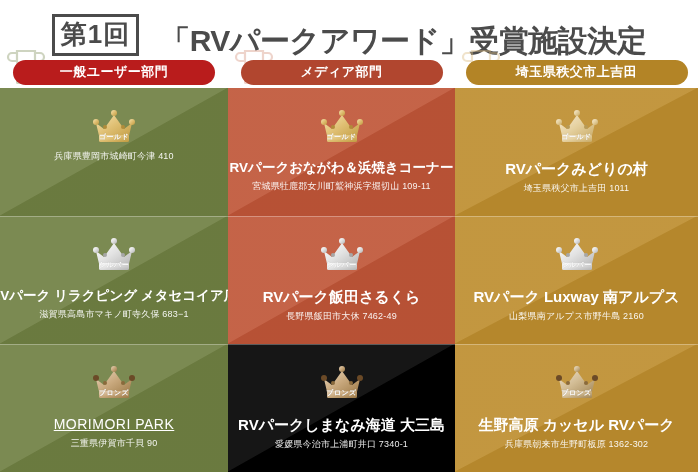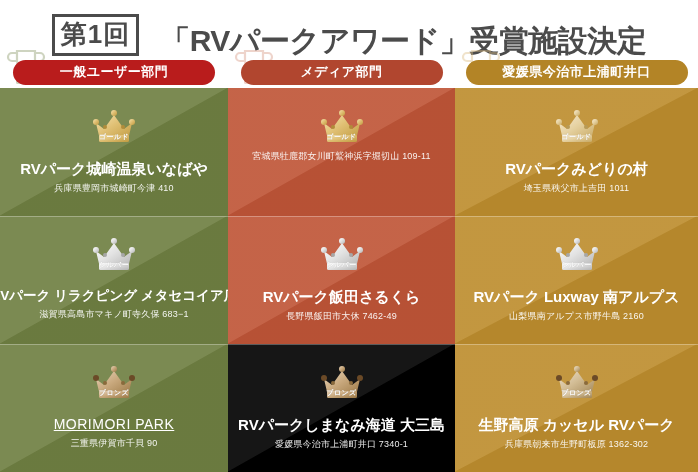--- a/index.html
+++ b/index.html
@@ -205,21 +205,21 @@
   </div>
 
   <div class="banner-cell c2">
     <svg class="trophy" viewBox="0 0 40 42">
       <path d="M11 3 h18 v10 a9 9 0 0 1 -18 0 z" fill="none" stroke="#dcbd84" stroke-width="2.2"></path>
       <path d="M11 5 h-5 a4 4 0 0 0 0 8 h5" fill="none" stroke="#dcbd84" stroke-width="2.2"></path>
       <path d="M29 5 h5 a4 4 0 0 1 0 8 h-5" fill="none" stroke="#dcbd84" stroke-width="2.2"></path>
       <rect x="17" y="22" width="6" height="8" fill="#dcbd84"></rect>
       <rect x="10" y="30" width="20" height="6" rx="1.5" fill="#dcbd84"></rect>
     </svg>
-    <div class="pill p2">愛媛県今治市上浦町井口</div>
+    <div class="pill p2">埼玉県秩父市上吉田</div>
   </div>
 </div>
 
 <div class="grid">
 
   <div class="column col0">
 
     <div class="cell" style="background:#6f7f42;">
       <div class="inner">
         <div class="crown-wrap">
@@ -234,21 +234,20 @@
             <path d="M7 17 L11 34 H39 L43 17 L35 23 L25 9 L15 23 Z" fill="url(#gG0)"></path>
             <rect x="10" y="29" width="30" height="7" rx="1.5" fill="url(#gG0)"></rect>
             <circle cx="25" cy="7" r="3" fill="url(#gG0)"></circle>
             <circle cx="7" cy="16" r="3" fill="url(#gG0)"></circle>
             <circle cx="43" cy="16" r="3" fill="url(#gG0)"></circle>
             <circle cx="16" cy="21" r="2" fill="#b08c3a"></circle>
             <circle cx="34" cy="21" r="2" fill="#b08c3a"></circle>
           </svg>
           <div class="crown-label">ゴールド</div>
         </div>
-        <div class="facility-name">RVパーク城崎温泉いなばや</div>
         <div class="facility-addr">兵庫県豊岡市城崎町今津 410</div>
       </div>
     </div>
 
     <div class="cell" style="background:#6f7f42;">
       <div class="row-sep"></div>
       <div class="inner">
         <div class="crown-wrap">
           <svg class="crown" viewBox="0 0 50 40">
             <defs>
@@ -317,20 +316,21 @@
             <path d="M7 17 L11 34 H39 L43 17 L35 23 L25 9 L15 23 Z" fill="url(#gG1)"></path>
             <rect x="10" y="29" width="30" height="7" rx="1.5" fill="url(#gG1)"></rect>
             <circle cx="25" cy="7" r="3" fill="url(#gG1)"></circle>
             <circle cx="7" cy="16" r="3" fill="url(#gG1)"></circle>
             <circle cx="43" cy="16" r="3" fill="url(#gG1)"></circle>
             <circle cx="16" cy="21" r="2" fill="#b08c3a"></circle>
             <circle cx="34" cy="21" r="2" fill="#b08c3a"></circle>
           </svg>
           <div class="crown-label">ゴールド</div>
         </div>
+        <div class="facility-name small">RVパークおながわ＆浜焼きコーナー</div>
         <div class="facility-addr">宮城県牡鹿郡女川町鷲神浜字堀切山 109-11</div>
       </div>
     </div>
 
     <div class="cell" style="background:#bf5537;">
       <div class="row-sep"></div>
       <div class="inner">
         <div class="crown-wrap">
           <svg class="crown" viewBox="0 0 50 40">
             <defs>

